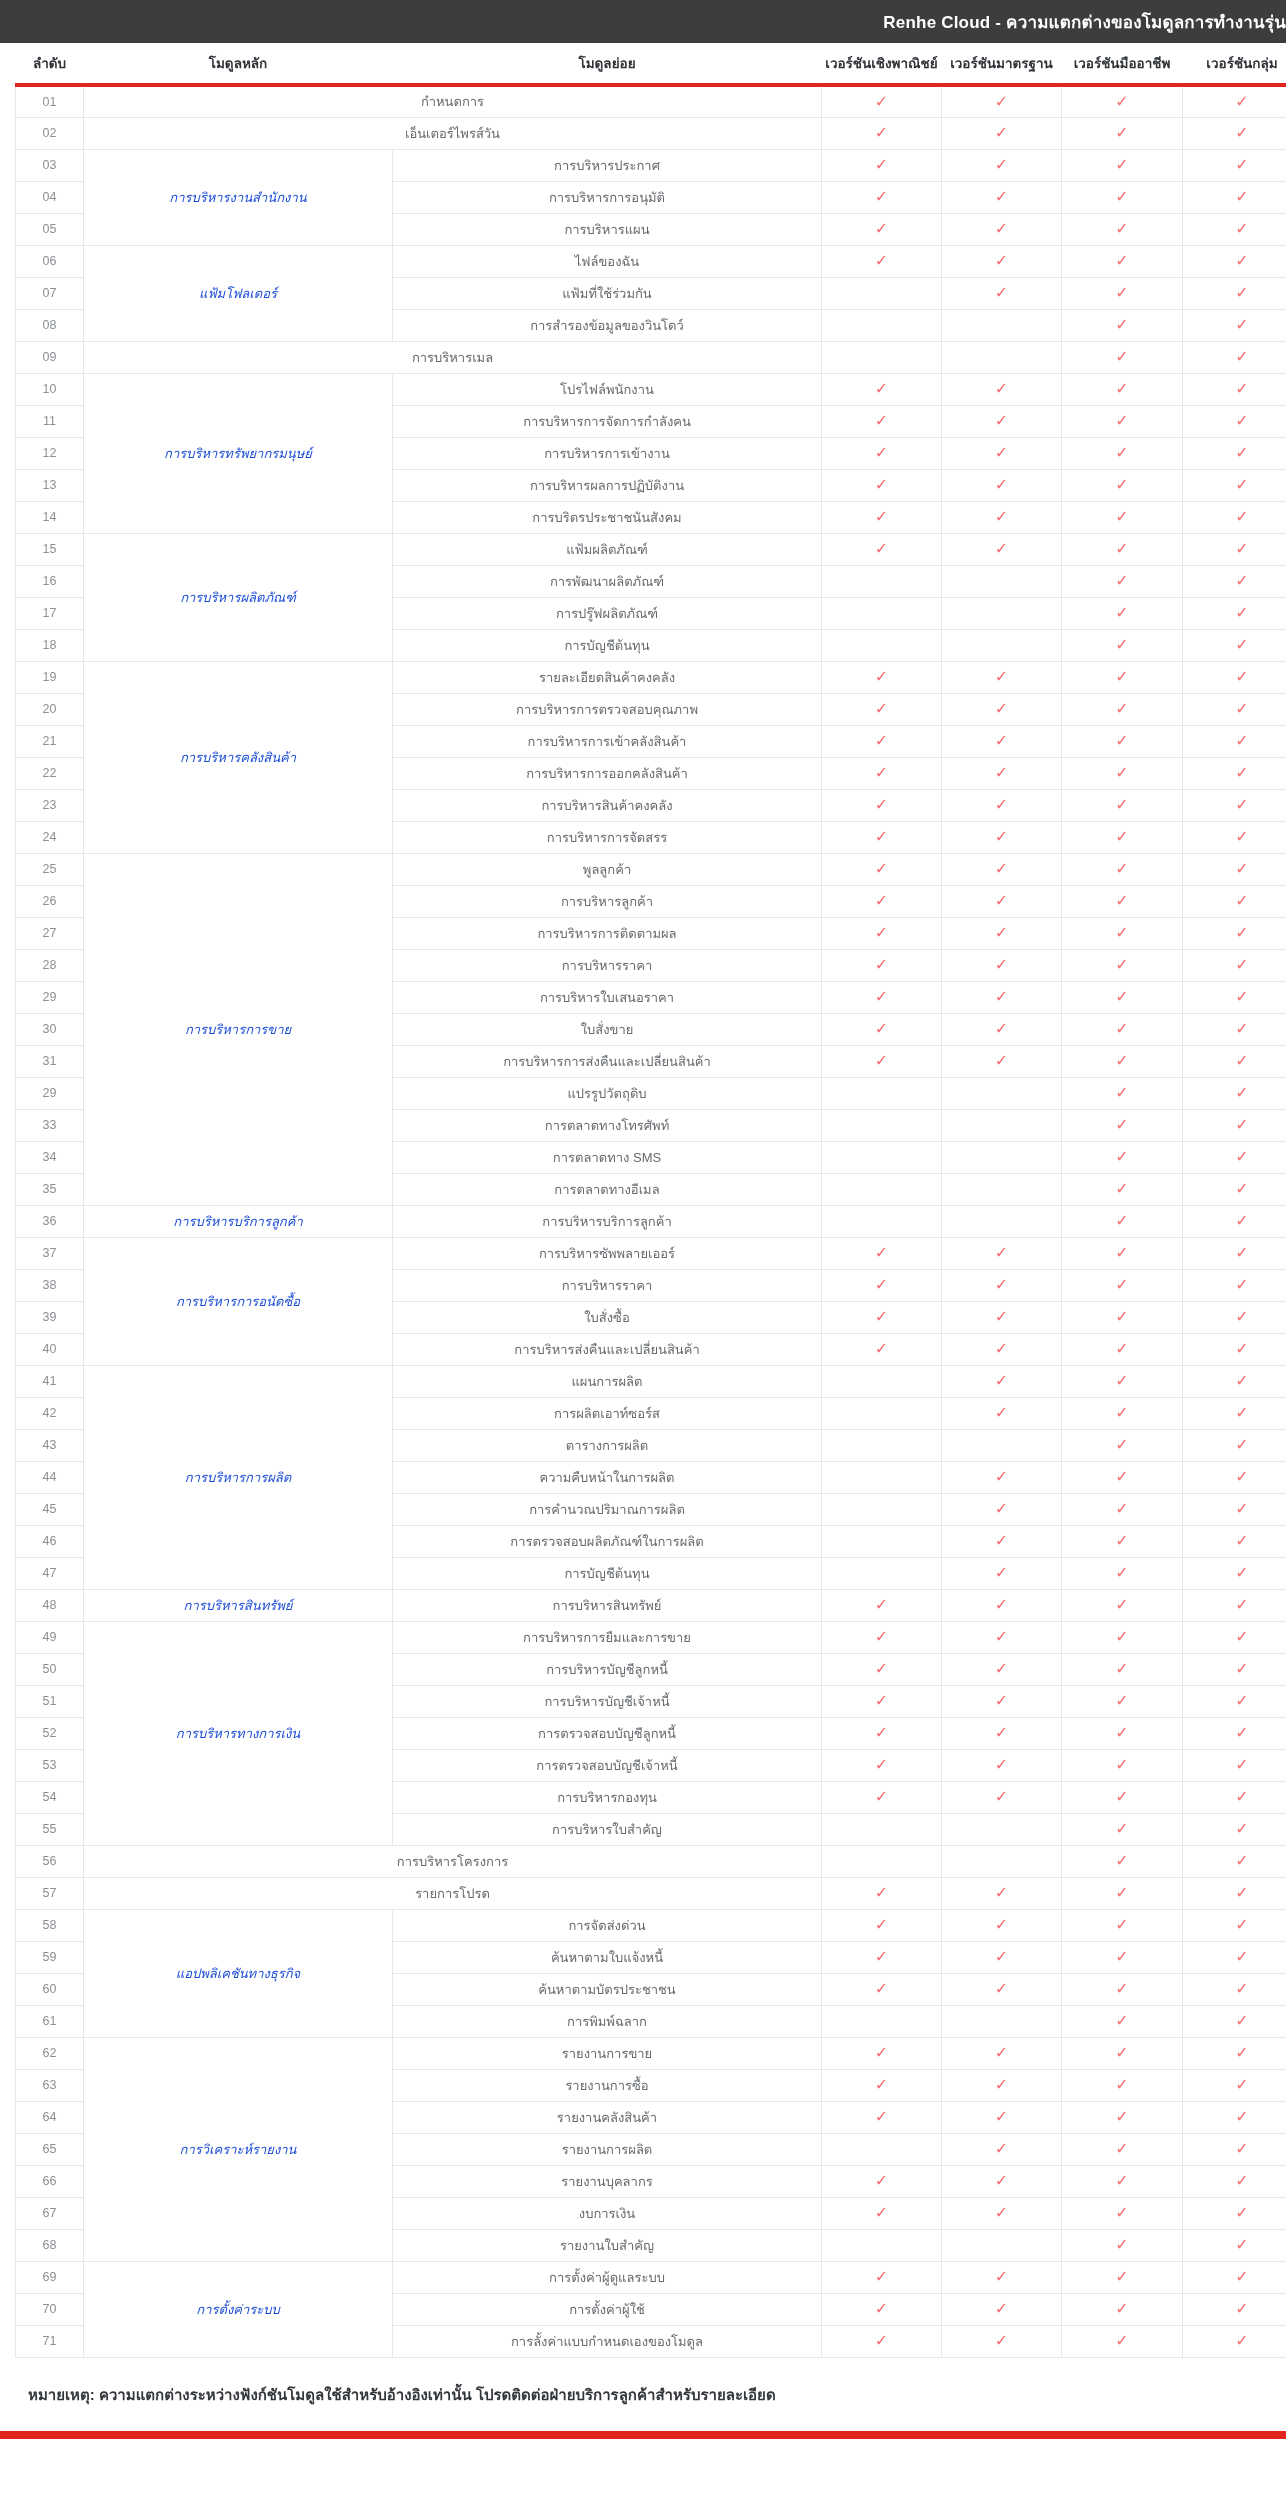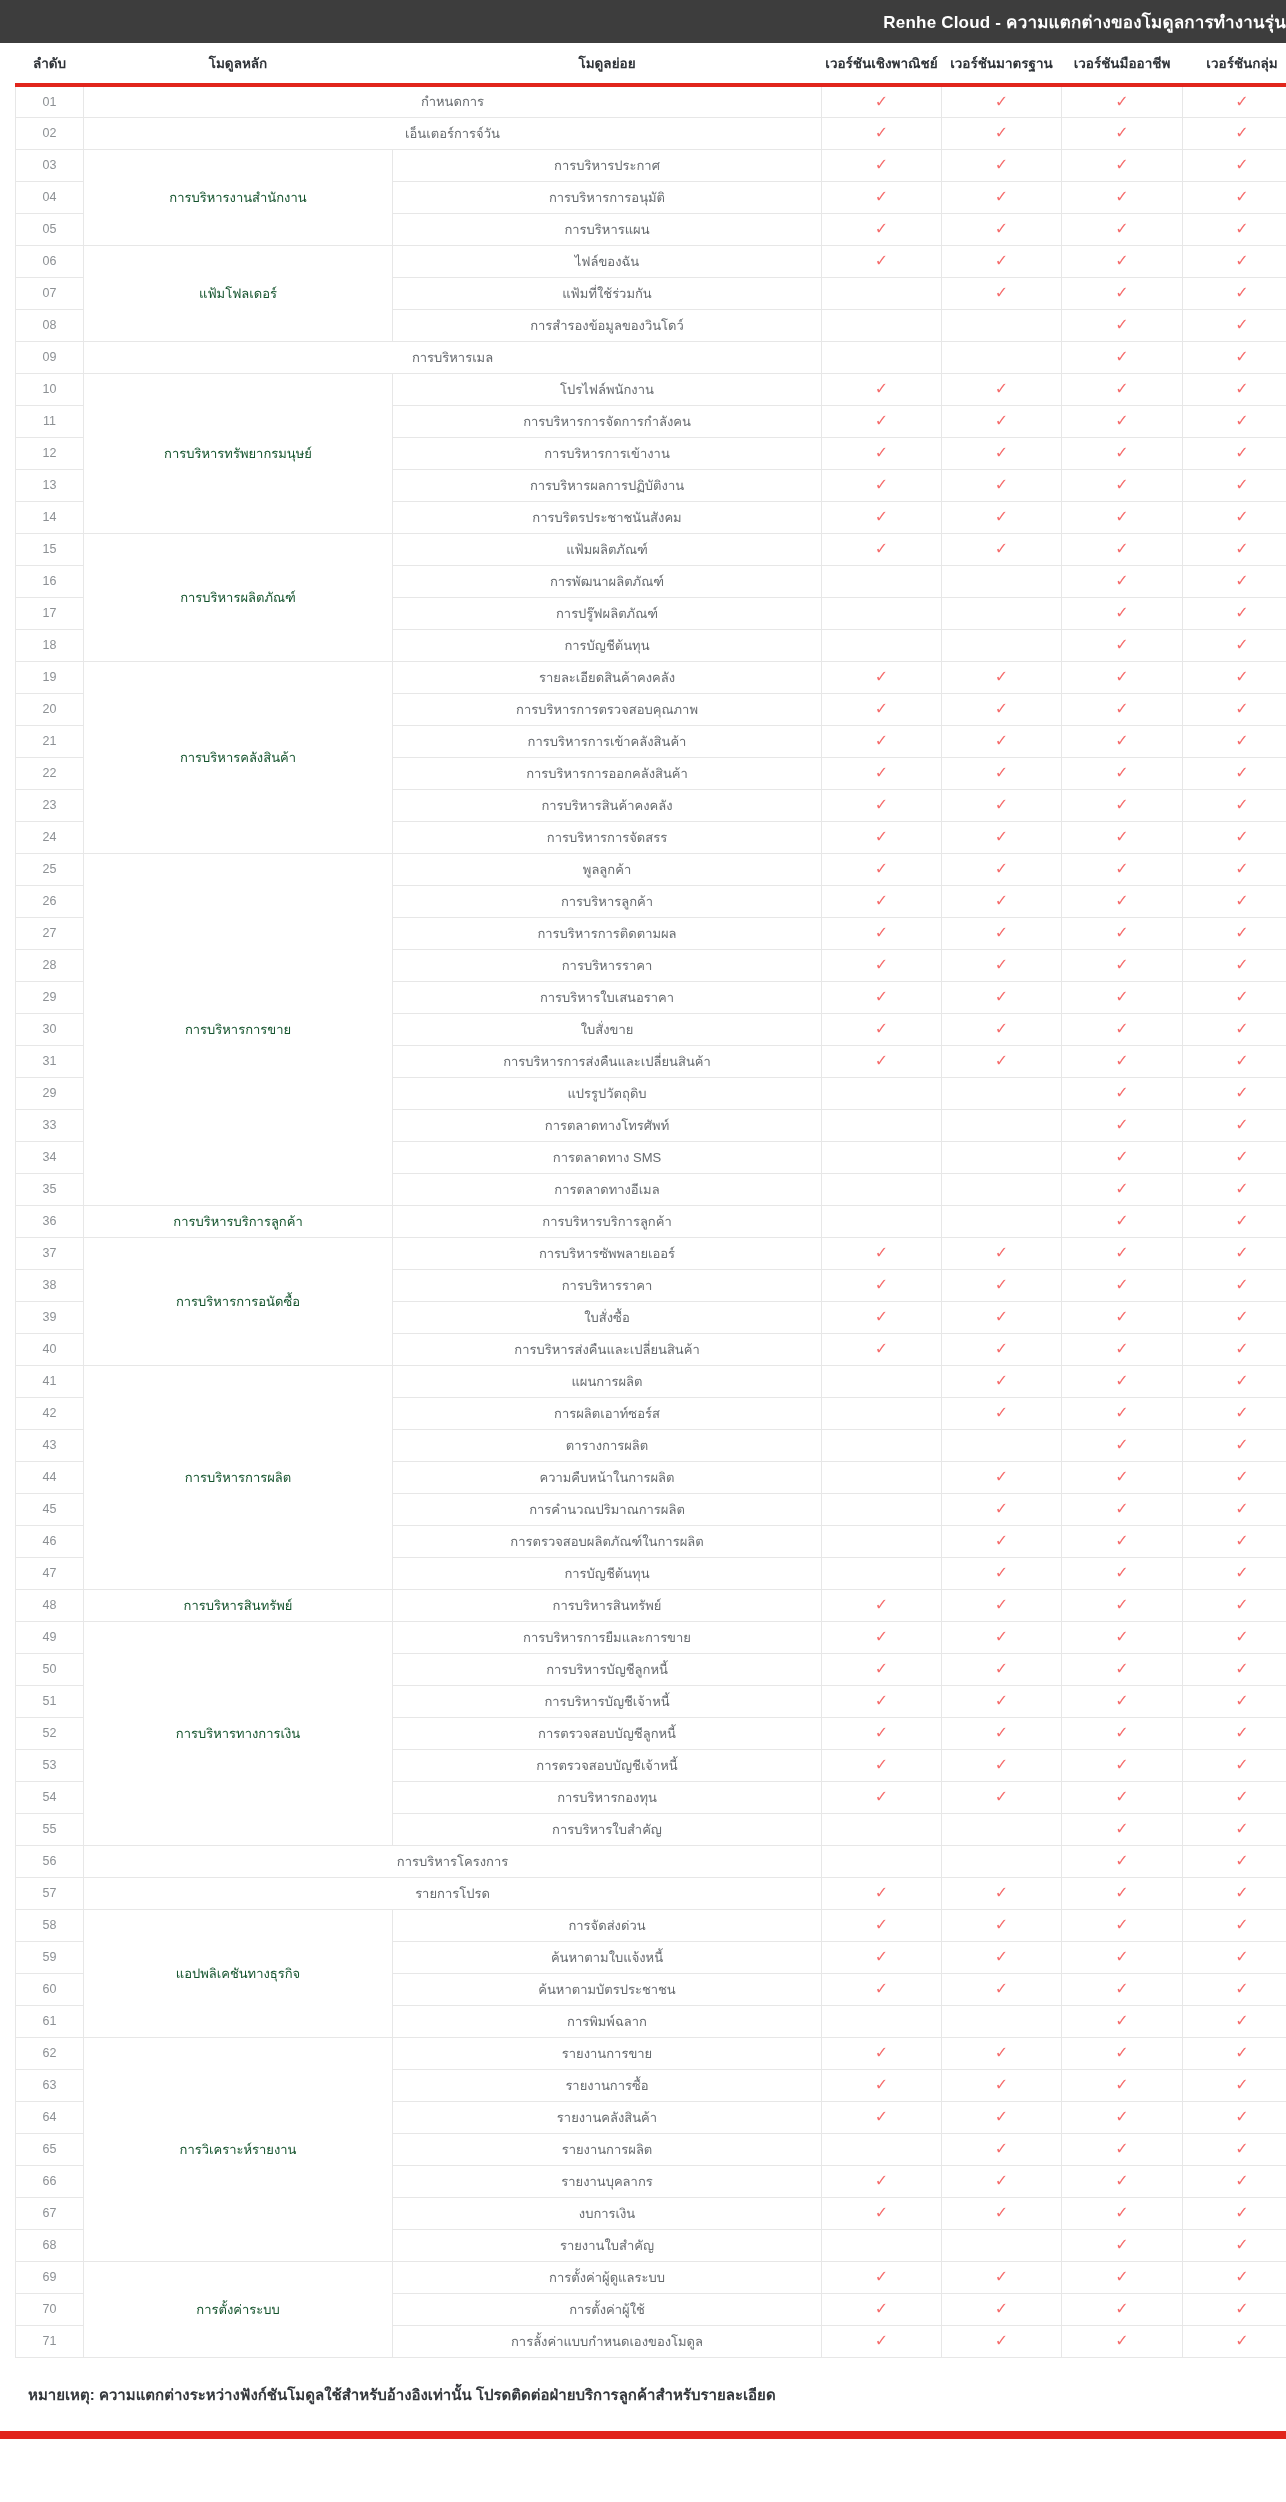--- a/index.html
+++ b/index.html
@@ -59,21 +59,21 @@
     border:1px solid var(--border);
     font-size:13px;
     text-align:center;
     vertical-align:middle;
     color:var(--text);
     background:#fff;
     overflow:hidden;
     white-space:nowrap;
   }
   tbody td.cell-no{color:var(--num);font-size:12.5px;}
-  tbody td.cell-main{color:#14532d;}
+  tbody td.cell-main{color:#1d4ed8;font-style:italic;}
   .check{
     color:var(--check);
     font-size:16px;
     font-weight:bold;
     line-height:1;
   }
   .note{
     padding:25px 28px 24px 28px;
     font-size:15px;
     font-weight:bold;
@@ -116,21 +116,21 @@
       <tr>
         <td class="cell-no">01</td>
         <td colspan="2" class="cell-merged">กำหนดการ</td>
         <td class="cell-check"><span class="check">✓</span></td>
         <td class="cell-check"><span class="check">✓</span></td>
         <td class="cell-check"><span class="check">✓</span></td>
         <td class="cell-check"><span class="check">✓</span></td>
       </tr>
       <tr>
         <td class="cell-no">02</td>
-        <td colspan="2" class="cell-merged">เอ็นเตอร์การจ์วัน</td>
+        <td colspan="2" class="cell-merged">เอ็นเตอร์ไพรส์วัน</td>
         <td class="cell-check"><span class="check">✓</span></td>
         <td class="cell-check"><span class="check">✓</span></td>
         <td class="cell-check"><span class="check">✓</span></td>
         <td class="cell-check"><span class="check">✓</span></td>
       </tr>
       <tr>
         <td class="cell-no">03</td>
         <td rowspan="3" class="cell-main">การบริหารงานสำนักงาน</td>
         <td class="cell-sub">การบริหารประกาศ</td>
         <td class="cell-check"><span class="check">✓</span></td>

